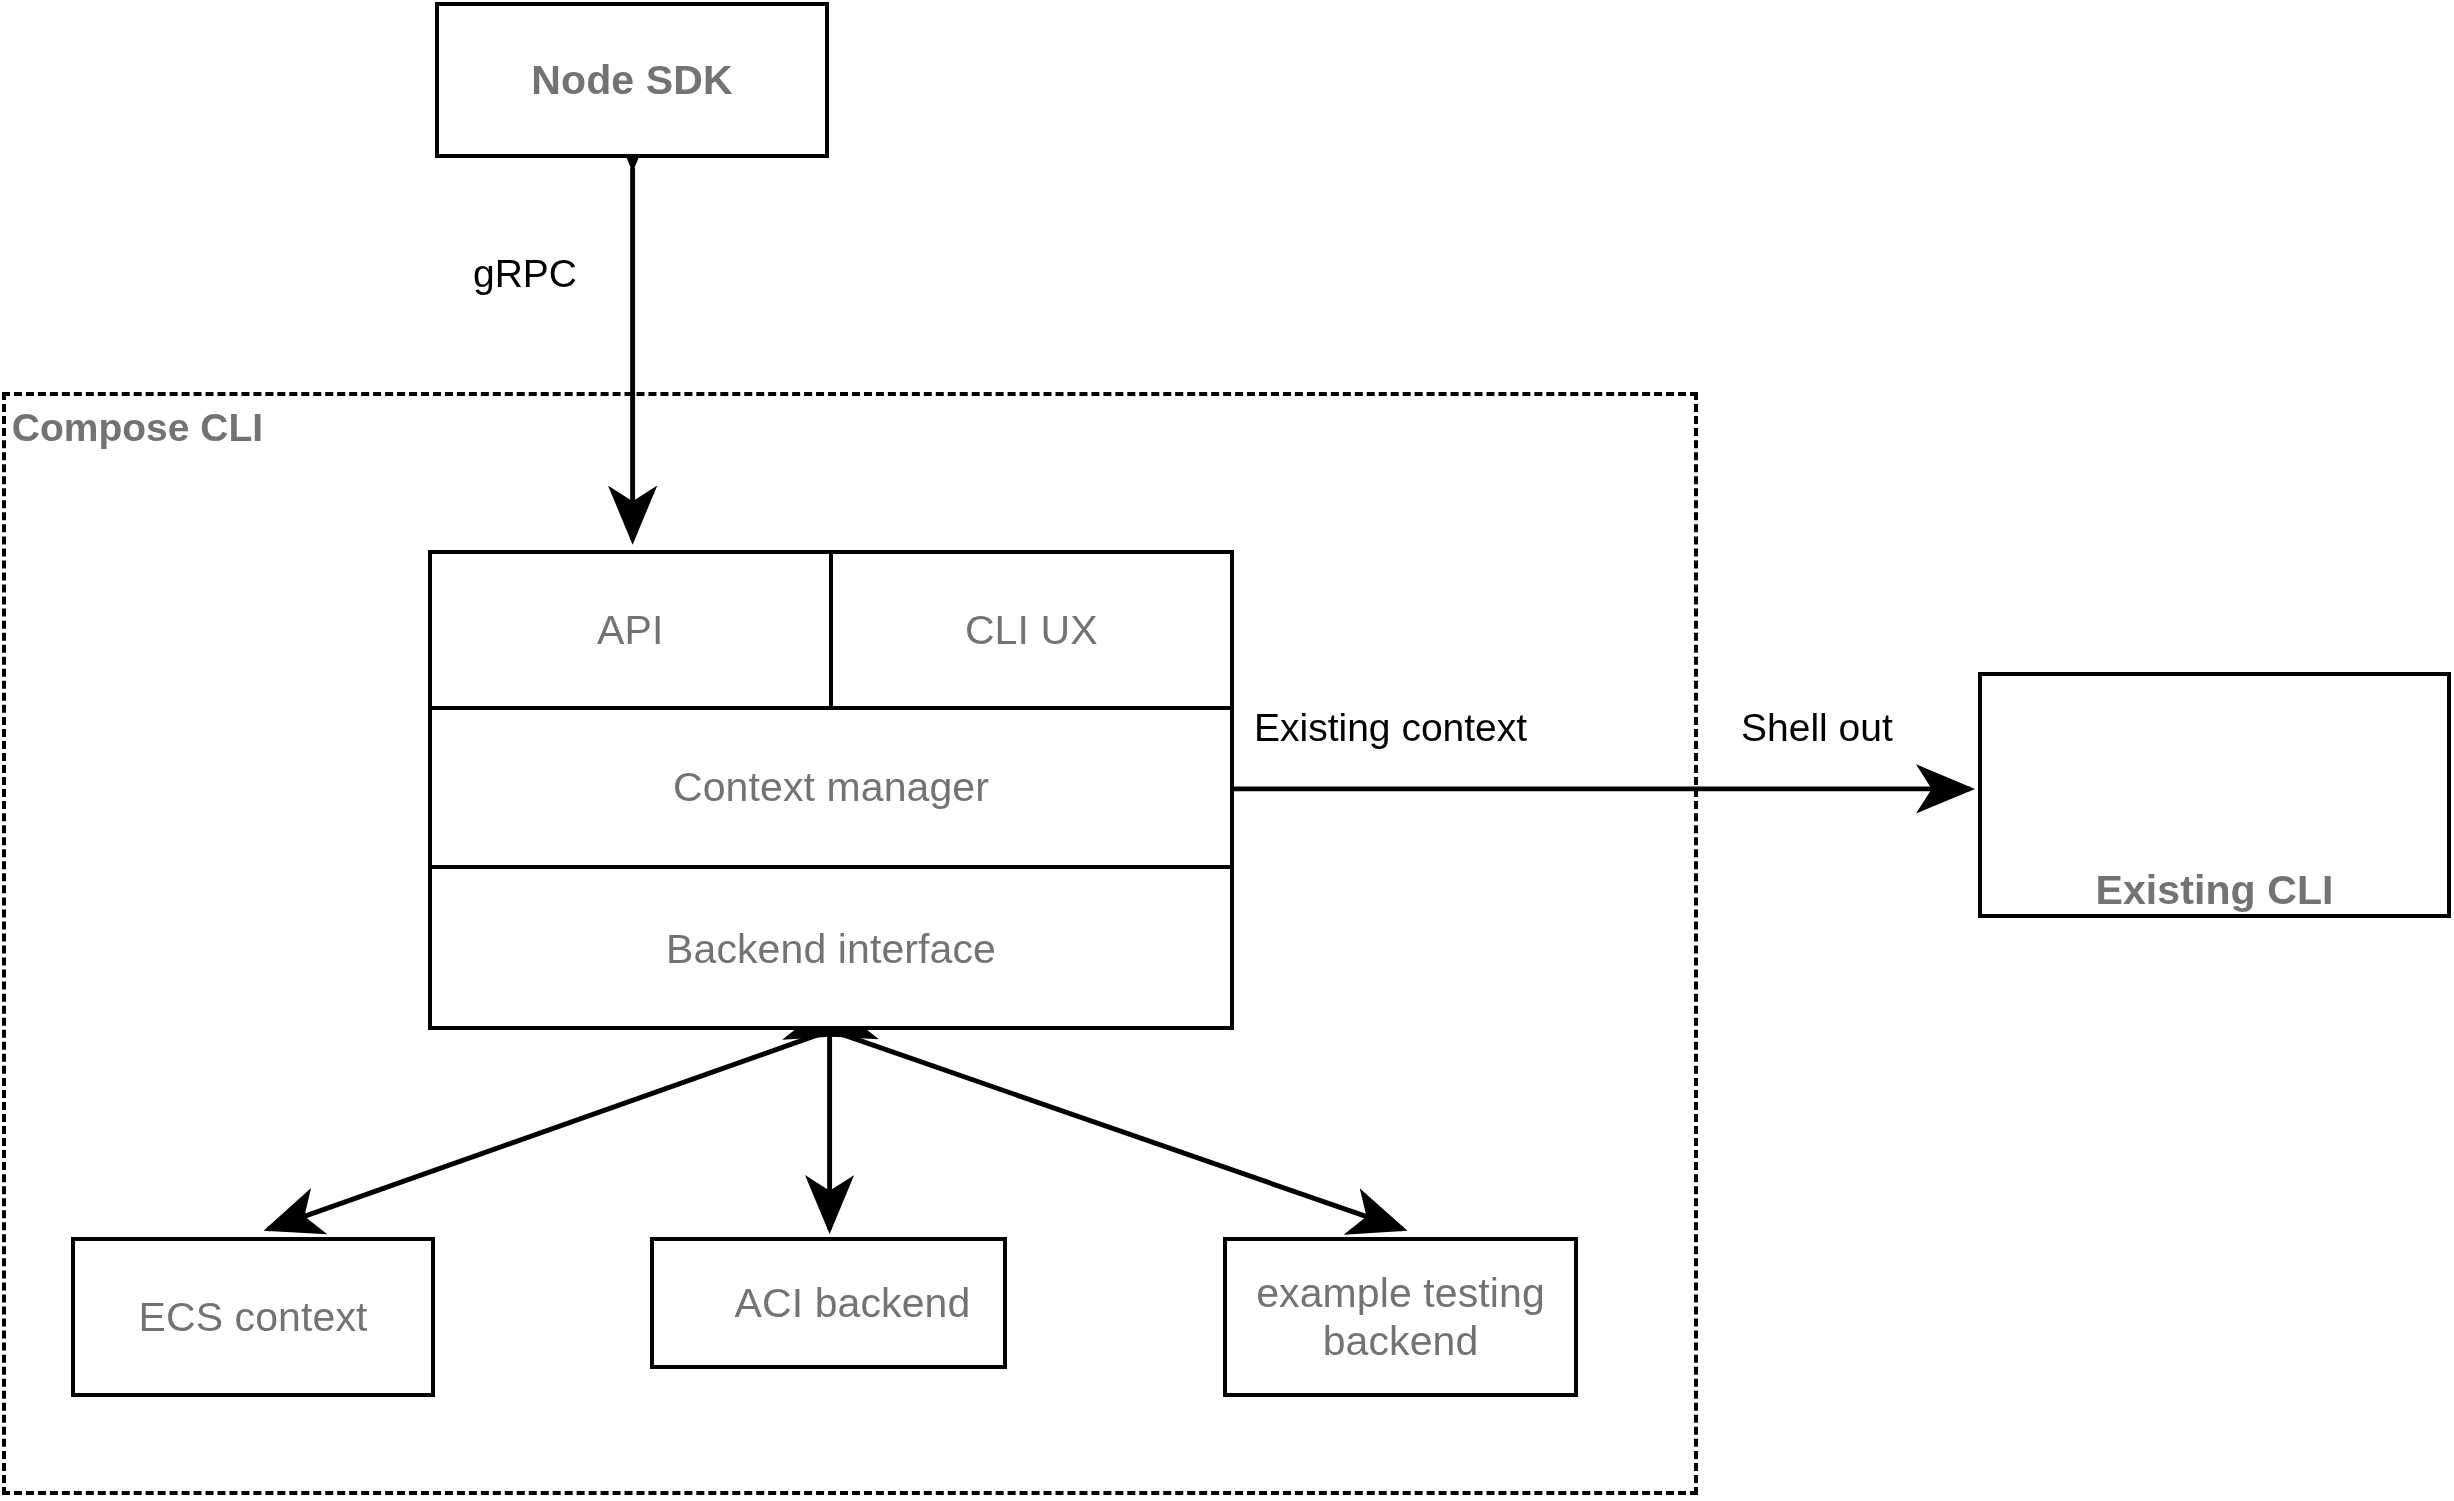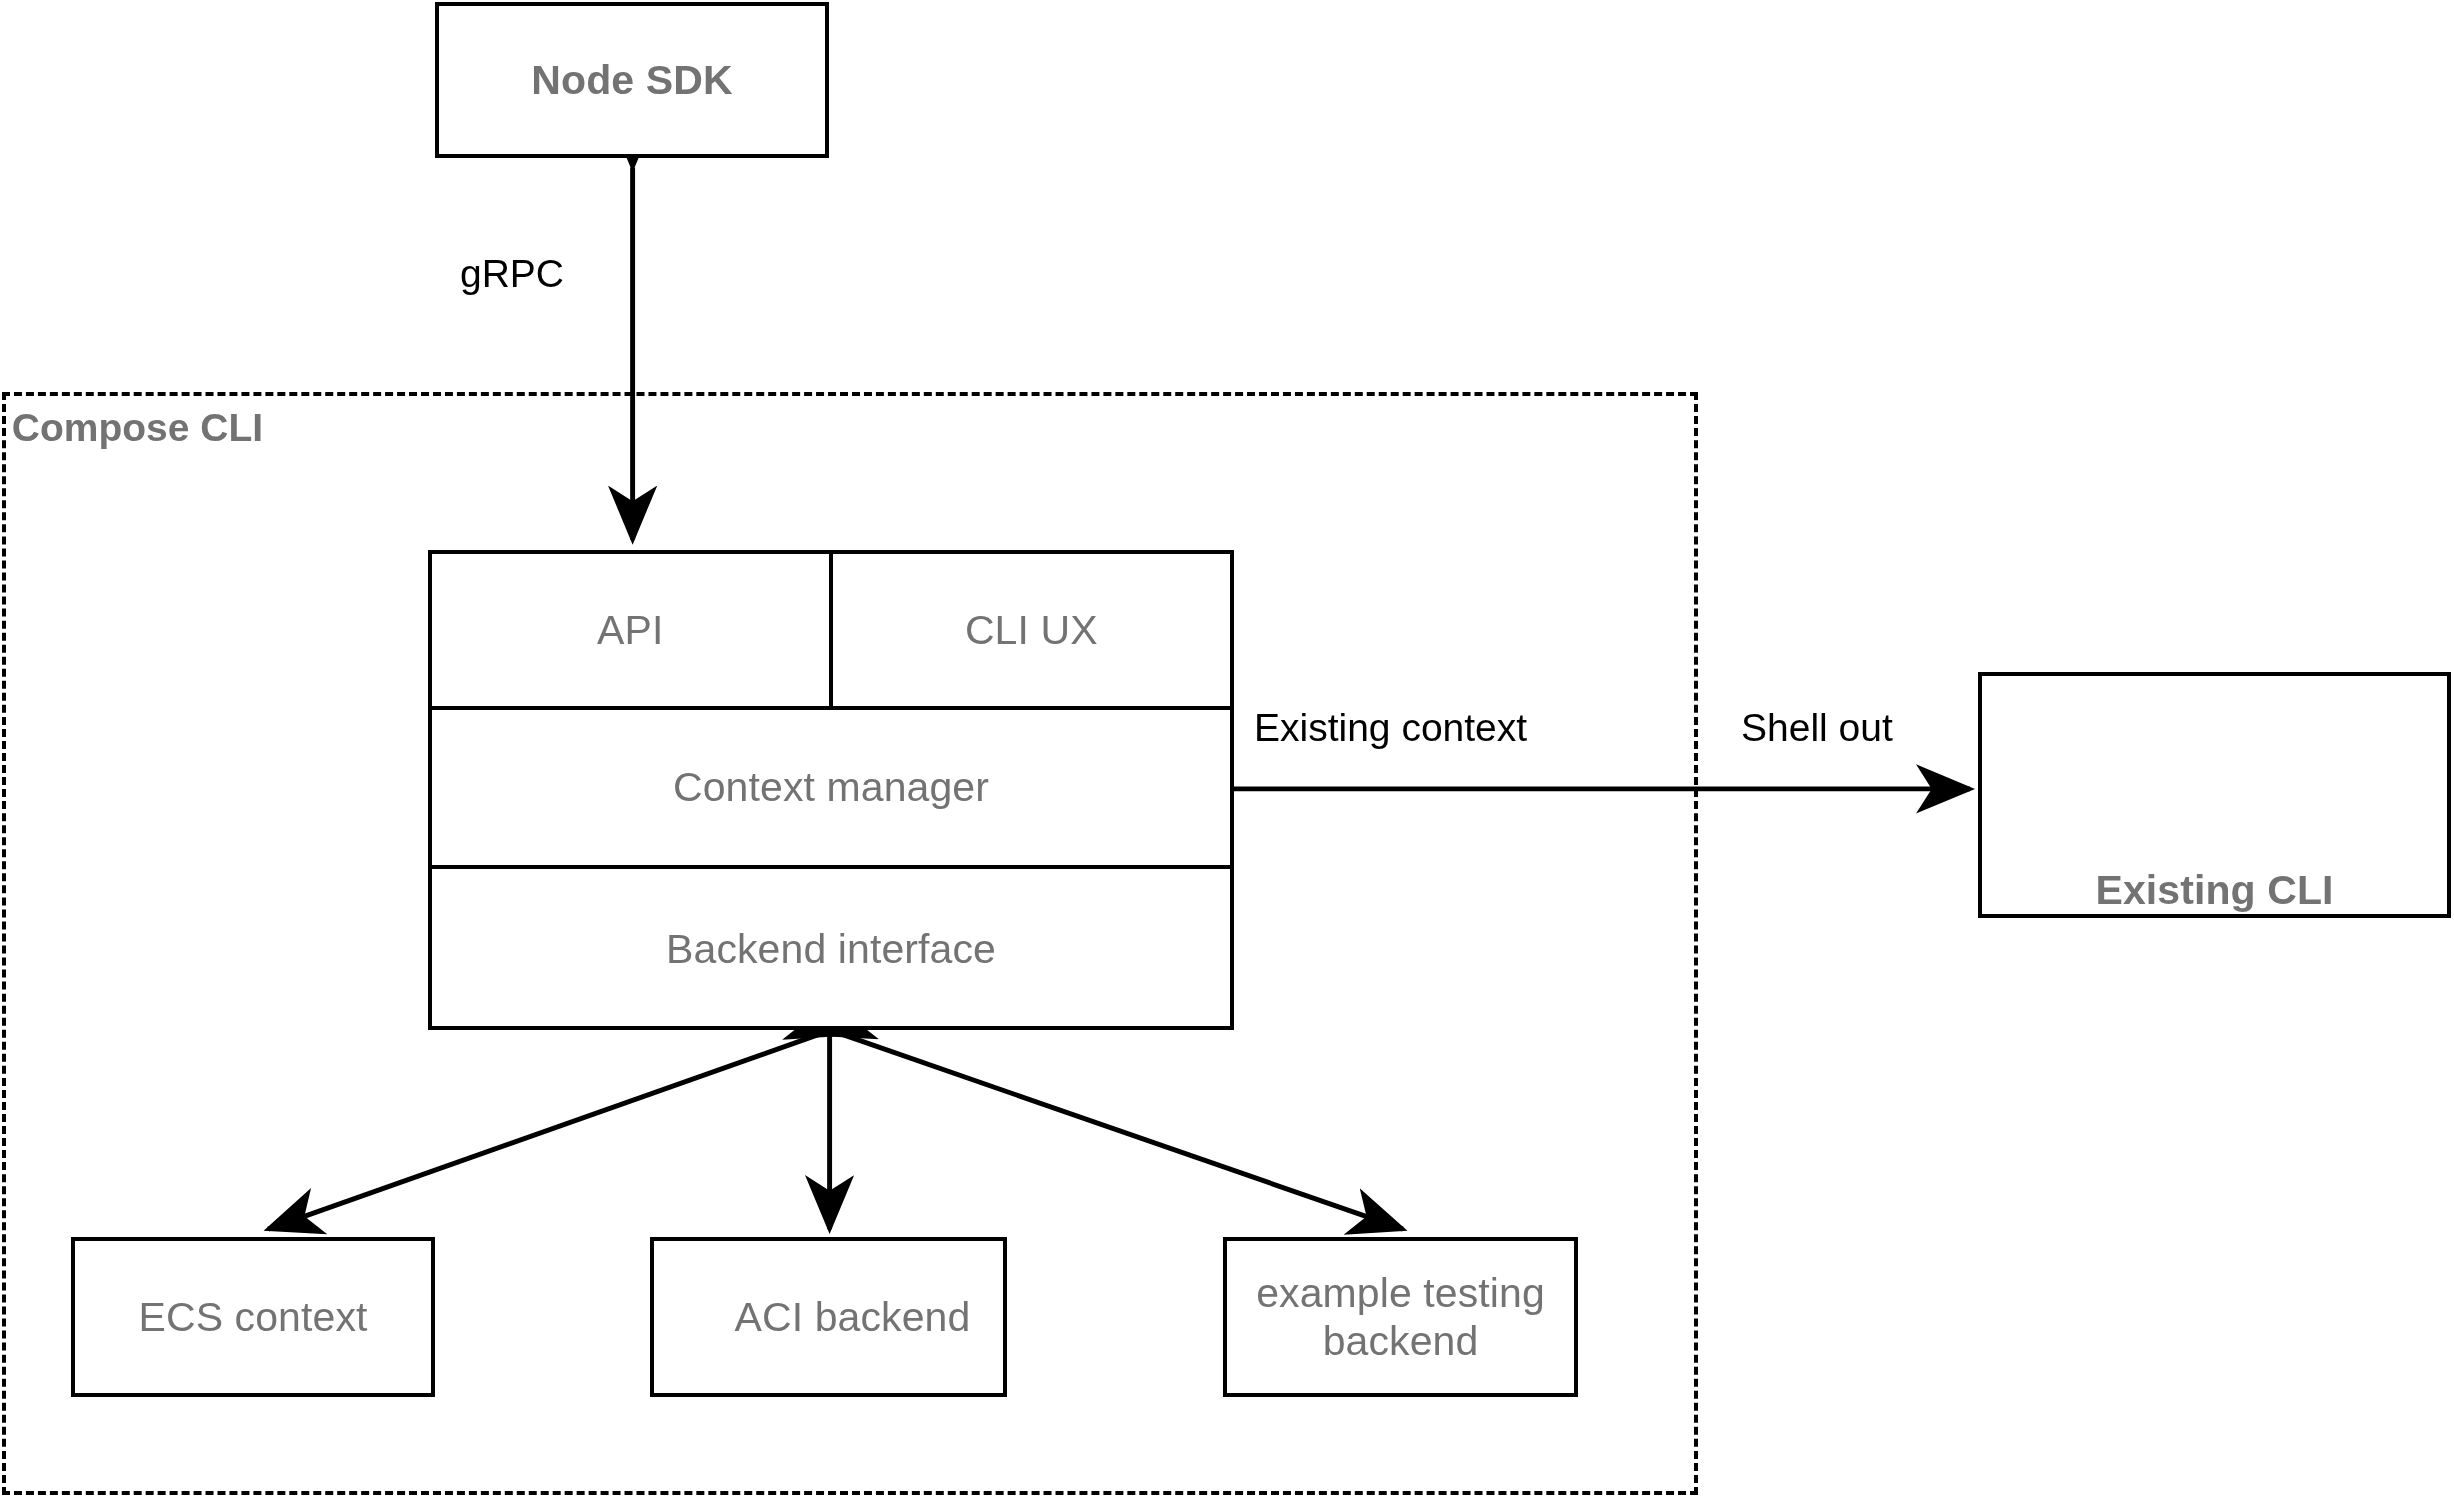--- a/index.html
+++ b/index.html
@@ -111,21 +111,21 @@
 
     <g>
       <line x1="842" y1="1050" x2="842" y2="1248" stroke="#000000" stroke-width="5" marker-start="url(#ah)" marker-end="url(#ah)"></line>
     </g>
 
     <g>
       <line x1="854" y1="1050" x2="1424" y2="1248" stroke="#000000" stroke-width="5" marker-start="url(#ah)" marker-end="url(#ah)"></line>
     </g>
   </svg>
 
-  <div class="edge-label" style="left:460px; top:252px;">gRPC</div>
+  <div class="edge-label" style="left:473px; top:252px;">gRPC</div>
 
   <div class="edge-label" style="left:1254px; top:706px;">Existing context</div>
 
   <div class="edge-label" style="left:1741px; top:706px;">Shell out</div>
 
   <div class="node-box" style="left:435px; top:2px; width:394px; height:156px;">
     <span class="node-label bold">Node SDK</span>
   </div>
 
   <div class="node-box" style="left:1978px; top:672px; width:473px; height:246px;align-items:flex-end;">
@@ -153,21 +153,21 @@
       <div class="stack-cell" style="width:100%;">
         <span class="node-label">Backend interface</span>
       </div>
     </div>
   </div>
 
   <div class="node-box" style="left:71px; top:1237px; width:364px; height:160px;">
     <span class="node-label">ECS context</span>
   </div>
 
-  <div class="node-box" style="left:650px; top:1237px; width:357px; height:160px;padding-left:48px;">
+  <div class="node-box" style="left:650px; top:1237px; width:357px; height:132px;padding-left:48px;">
     <span class="node-label">ACI backend</span>
   </div>
 
   <div class="node-box" style="left:1223px; top:1237px; width:355px; height:160px;">
     <span class="node-label">
       <span>example testing</span><br>
       <span>backend</span>
     </span>
   </div>
 

